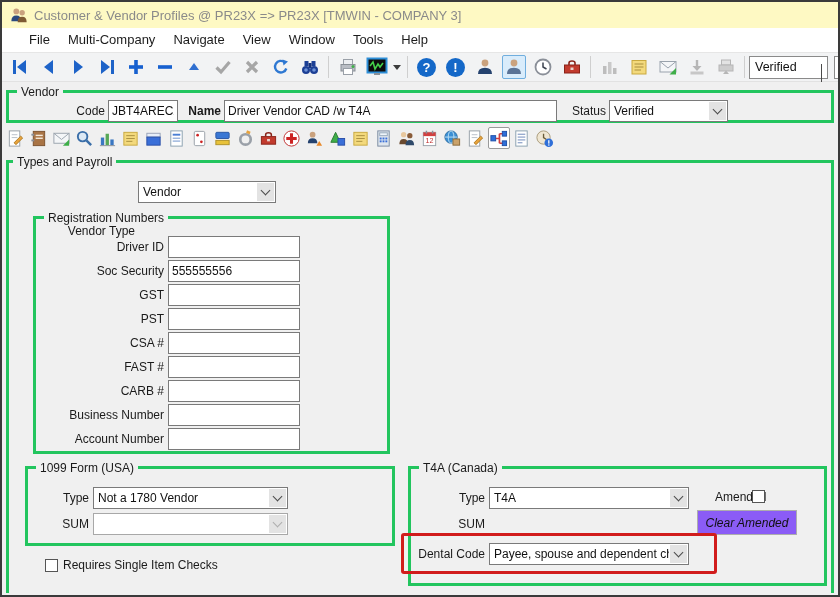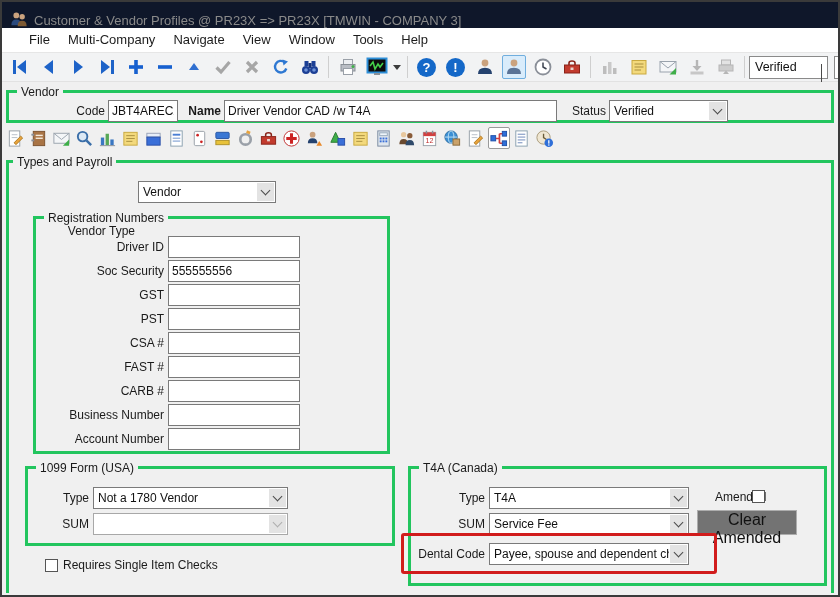--- a/index.html
+++ b/index.html
@@ -3,21 +3,21 @@
 <meta charset="utf-8">
 <style>
   * { margin:0; padding:0; box-sizing:border-box; }
   html,body { background:#888; }
   .win {
     position:relative; width:840px; height:597px;
     border:2px solid #3a3a3a; background:#f0f0f0; overflow:hidden;
     font-family:"Liberation Sans","DejaVu Sans",sans-serif;
   }
   
-  .titlebar { position:absolute; left:0; top:0; width:836px; height:26px; background:#0f172a; display:flex; align-items:flex-end; }
+  .titlebar { position:absolute; left:0; top:0; width:836px; height:26px; background:#fef9c3; display:flex; align-items:center; }
   .titlebar .appicon { margin-left:8px; width:18px; height:18px; }
   .titlebar .title { margin-left:6px; font-size:13px; color:#8a8a8a; white-space:nowrap; }
   
   .menubar { position:absolute; left:0; top:26px; width:836px; height:24px; background:#ffffff; display:flex; padding-left:18px; }
   .menubar .mitem { font-size:13px; color:#1c1c1c; line-height:24px; padding:0 9px; cursor:default; }
   
   .toolbar { position:absolute; left:0; top:50px; width:836px; height:30px; background:#f2f3f4; border-top:1px solid #e6e6e6; border-bottom:1px solid #e2e2e2; display:flex; align-items:center; padding-left:3px; }
   .ti { width:24px; height:24px; margin:0 2.5px; display:flex; align-items:center; justify-content:center; flex:0 0 auto; }
   .ti svg { display:block; }
   .ti.sel { background:#d9ecfb; border:1px solid #70aede; border-radius:2px; }
@@ -34,21 +34,21 @@
   .lbl { position:absolute; height:22px; line-height:22px; font-size:12px; color:#1a1a1a; text-align:right; white-space:nowrap; }
   .inp { position:absolute; height:22px; background:#fff; border:1px solid #7a7a7a; font-family:inherit; font-size:12px; color:#111; padding:0 3px; }
   .combo { position:absolute; height:22px; background:#fff; border:1px solid #7a7a7a; }
   .combo .val { position:absolute; left:4px; top:0; line-height:20px; font-size:12px; color:#111; white-space:nowrap; overflow:hidden; right:19px; }
   .combo .btn { position:absolute; right:1px; top:1px; width:17px; height:18px; background:#e3e3e3; display:flex; align-items:center; justify-content:center; }
   .combo.disabled .btn .chev { border-color:#aeaeae; }
   .grp { position:absolute; border:3px solid #22c55e;padding-left:44px; }
   .grp > .cap { position:absolute; top:-8px; left:8px; background:#f0f0f0; padding:0 4px; font-size:12px; color:#1a1a1a; line-height:14px; white-space:nowrap; }
   .cb { position:absolute; width:13px; height:13px; background:#fff; border:1px solid #555; }
   .cblbl { position:absolute; font-size:12px; color:#1a1a1a; line-height:15px; white-space:nowrap; }
-  .pushbtn { position:absolute; background:#737373; border:1px solid #adadad; font-family:inherit; font-size:16px; color:#111; }
+  .pushbtn { position:absolute; background:#8b5cf6; border:1px solid #adadad; font-family:inherit; font-size:12px; color:#111;font-style:italic; }
   
   .iconrow { position:absolute; left:2px; top:124px; height:24px; display:flex; align-items:center; }
   .si { width:22px; height:22px; margin:0 0.5px; display:flex; align-items:center; justify-content:center; flex:0 0 auto; }
   .si.sel2 { background:#ffffff; border:1px solid #9a9a9a; border-radius:2px; }
   
   .redbox { position:absolute; border:3px solid #d11c1c; border-radius:3px; z-index:50; pointer-events:none; }
 </style>
 </head>
 <body>
 
@@ -501,26 +501,20 @@
       <span class="lbl" style="left:28px; top:18px; width:46px;">Type</span>
       <div class="combo" style="left:78px; top:18px; width:200px;">
         <span class="val">T4A</span>
         <span class="btn">
             <span class="chev" style="margin-top:-3px;"></span>
           </span>
       </div>
       <span class="cblbl" style="left:304px; top:21px;">Amended</span>
       <span class="cb" style="left:341px; top:21px;"></span>
       <span class="lbl" style="left:28px; top:44px; width:46px;">SUM</span>
-      <div class="combo" style="left:78px; top:44px; width:200px;">
-        <span class="val">Service Fee</span>
-        <span class="btn">
-            <span class="chev" style="margin-top:-3px;"></span>
-          </span>
-      </div>
       <button class="pushbtn" style="left:286px; top:41px; width:100px; height:25px;">Clear Amended</button>
       <span class="lbl" style="left:4px; top:74px; width:70px;">Dental Code</span>
       <div class="combo" style="left:78px; top:74px; width:200px;">
         <span class="val">Payee, spouse and dependent chi</span>
         <span class="btn">
             <span class="chev" style="margin-top:-3px;"></span>
           </span>
       </div>
     </div>
 

